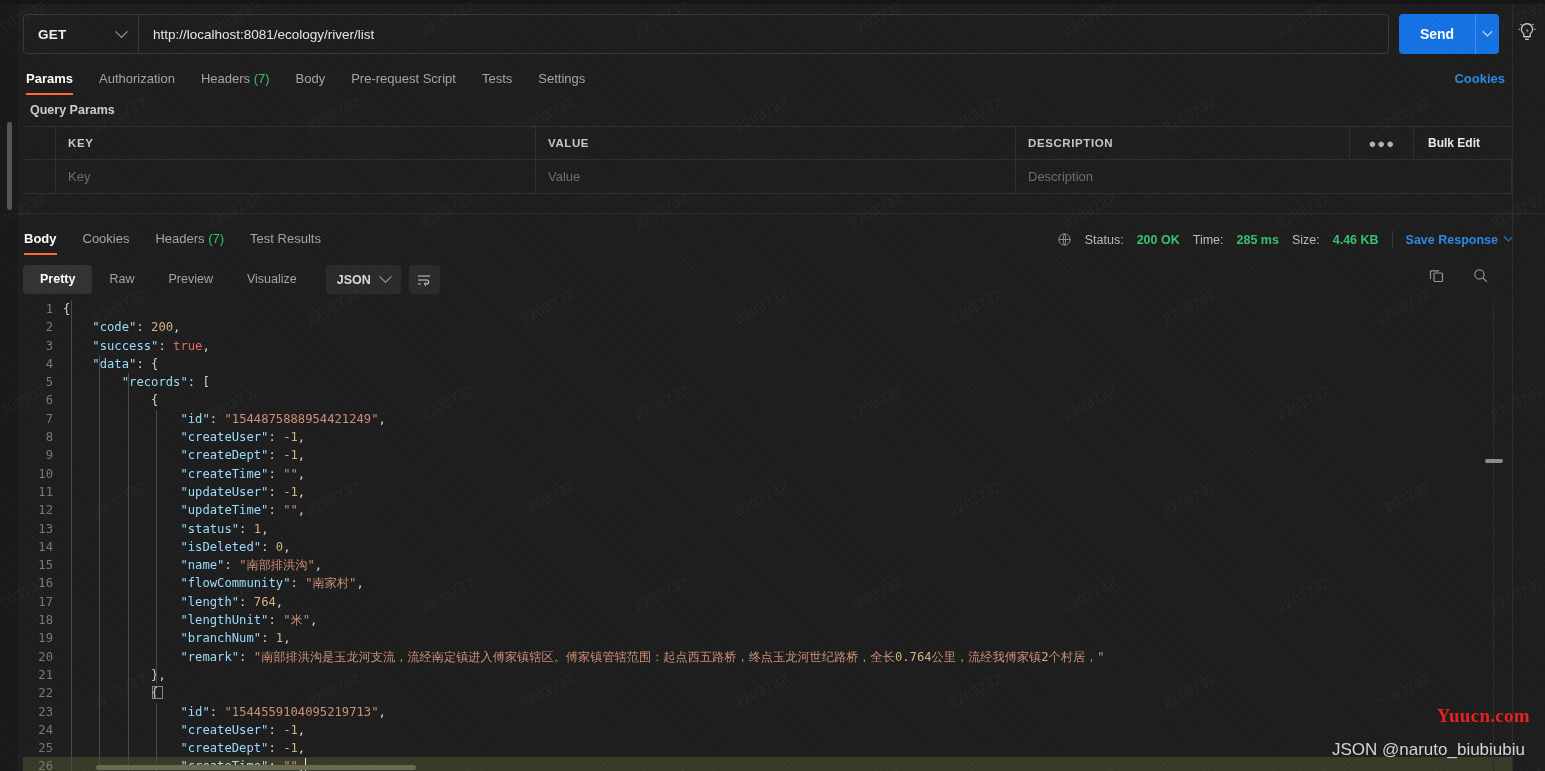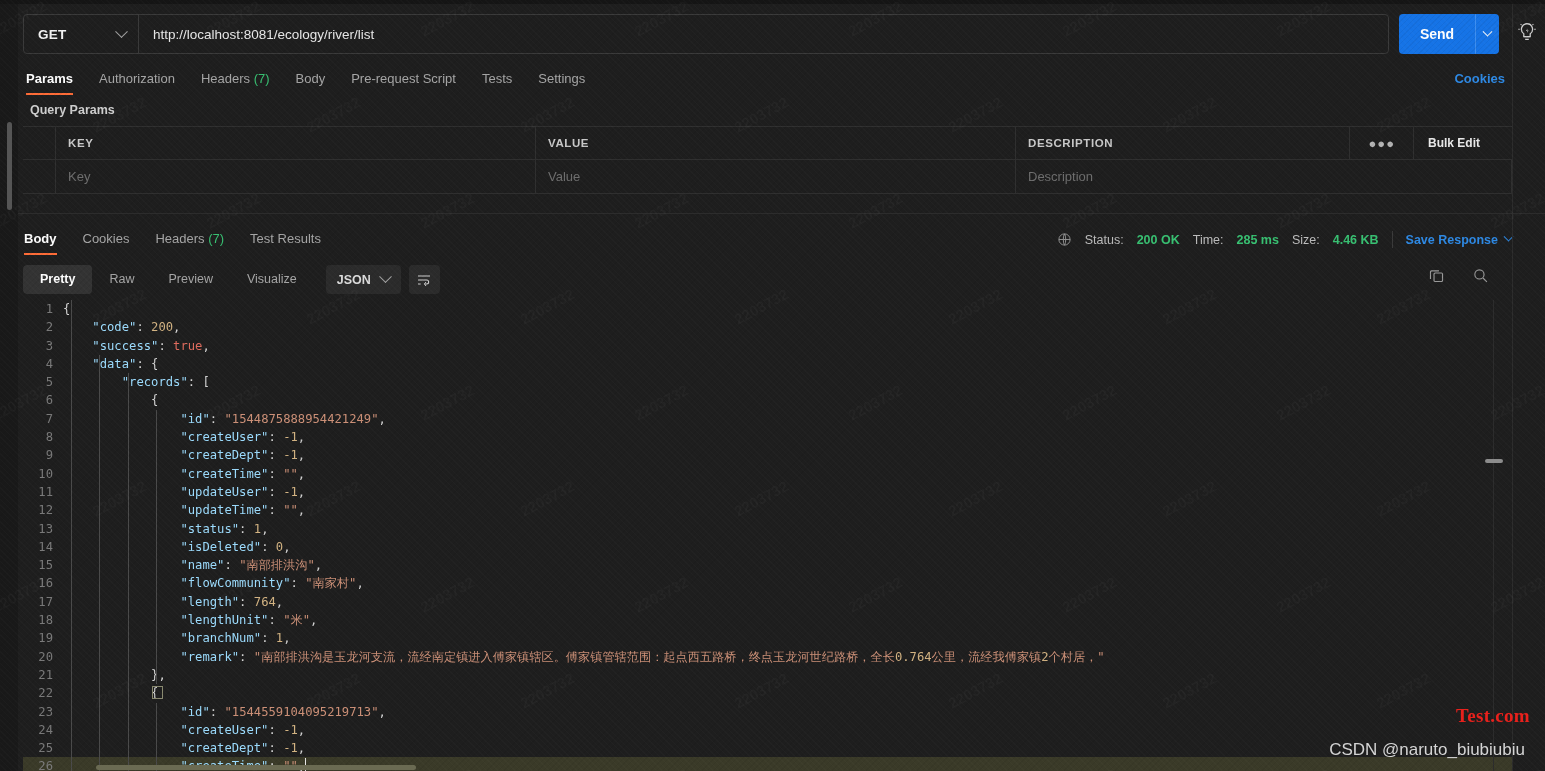--- a/index.html
+++ b/index.html
@@ -505,14 +505,14 @@
       <div class="guide" style="left: 105px; top: 73.2px; height: 402.6px;"></div>
       <div class="guide" style="left: 133px; top: 109.8px; height: 274.5px;"></div>
       <div class="guide" style="left: 133px; top: 402.6px; height: 91.5px;"></div>
       <div class="fold-box" style="left: 129px; top: 386.3px;"></div>
     </div>
 </div>
 
 <div class="hscroll-right"></div>
 <div class="hscroll-bottom"></div>
 
-<div class="credit-red">Test.com</div>
-<div class="credit-gray">CSDN @naruto_biubiubiu</div>
+<div class="credit-red">Yuucn.com</div>
+<div class="credit-gray">JSON @naruto_biubiubiu</div>
 
 </body></html>

